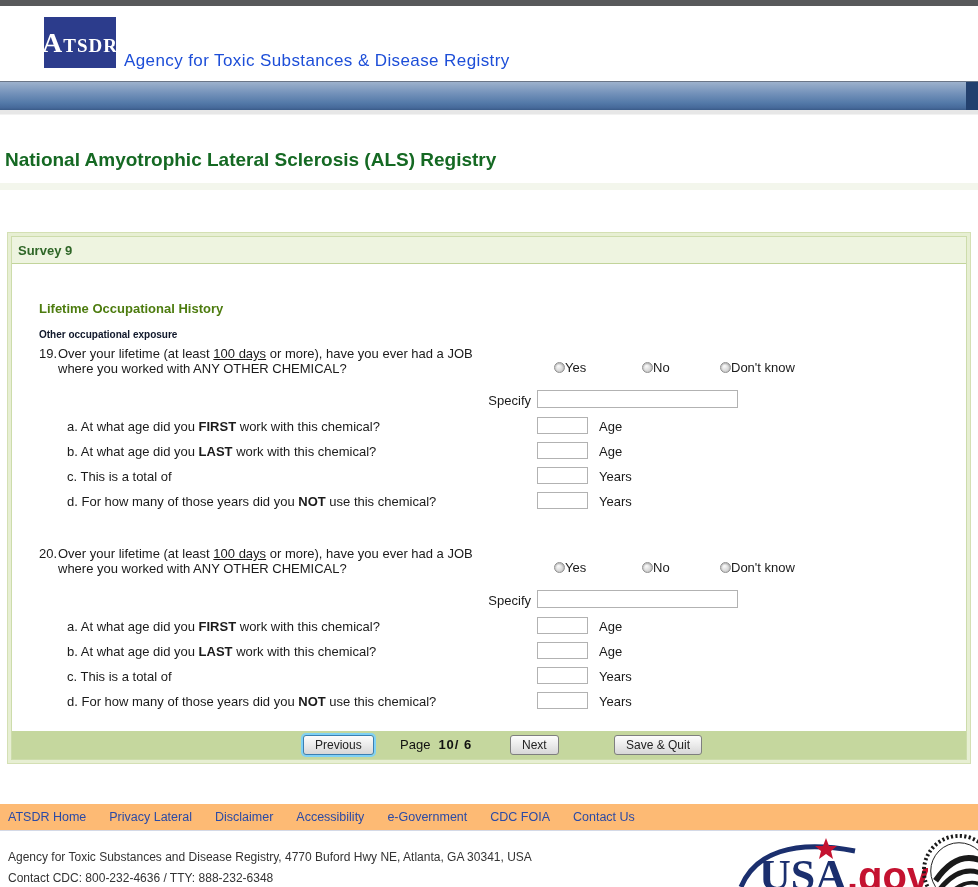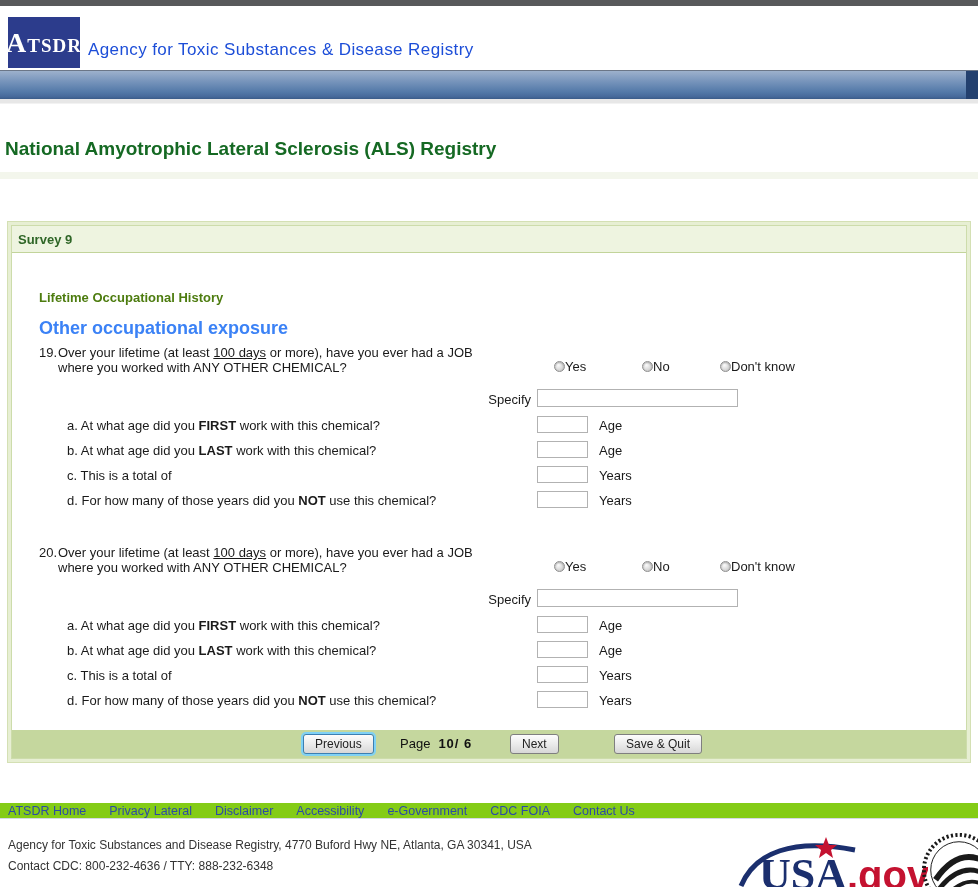--- a/index.html
+++ b/index.html
@@ -2,21 +2,21 @@
 <html><head>
 <meta charset="utf-8">
 <style>
   * { margin:0; padding:0; box-sizing:border-box; }
   html,body { background:#fff; }
   body { font-family:"Liberation Sans", sans-serif; width:978px; }
   .page { position:relative; width:978px; height:887px; overflow:hidden; background:#fff; }
 
   
   .topbar { height:6px; background:#58595b; }
-  .masthead { height:64px; background:#fff; position:relative; }
+  .masthead { height:75px; background:#fff; position:relative;margin-left:36px; }
   .atsdr-logo { position:absolute; left:8px; top:11px; width:72px; height:51px;
     background:#2c3c8c; color:#fff; display:flex; align-items:center; justify-content:center;
     font-family:"Liberation Serif", serif; cursor:pointer; }
   .atsdr-logo span { display:inline-block; font-weight:bold; font-size:19px; letter-spacing:1px; }
   .atsdr-logo span::first-letter { font-size:28px; }
   .agency-name { position:absolute; left:88px; bottom:10px; font-size:17px; color:#1d4ed8; letter-spacing:0.4px; }
   .bluebar { height:29px; position:relative;
     background:linear-gradient(#9db1cc 0%, #7492ba 40%, #5379a8 75%, #46699a 92%, #3a5b88 100%);
     border-top:1px solid #6b7687; }
   .bluebar-end { position:absolute; right:0; top:0; width:12px; height:100%; background:#23406e; }
@@ -26,21 +26,21 @@
   .page-title { margin:34px 0 0 5px; font-size:19px; font-weight:bold; color:#156923; }
   .title-band { margin-top:12px; height:7px; background:#f3f6ec; }
 
   
   .survey-outer { margin:42px 0 8px 7px; width:964px; background:#e7efd3; padding:3px; border:1px solid #d4e0b4; }
   .survey-inner { background:#fff; border:1px solid #cddcab; }
   .survey-header { height:27px; background:#eef4e0; border-bottom:1px solid #c2d49a;
     font-size:13px; font-weight:bold; color:#2f6627; padding:6px 0 0 6px; }
   .survey-content { padding:37px 0 8px 27px; }
   .sec-h { font-size:13px; font-weight:bold; color:#4d7c0f; }
-  .sub-h { font-size:18px; font-weight:bold; color:#3b82f6; margin-top:13px; }
+  .sub-h { font-size:10px; font-weight:bold; color:#0f172a; margin-top:13px; }
 
   .q-block { position:relative; margin-top:7px; font-size:13px; color:#1a1a1a; }
   .q-block.second { margin-top:32px; }
   .q-head { display:flex; margin-bottom:14px; line-height:14.5px; }
   .q-num { width:19px; flex:none; }
   .q-lines .u { text-decoration:underline; }
   .q-line2 { display:block; }
 
   .radio-group { position:absolute; top:13px; left:0; height:14px; width:100%; }
   .radio-opt { position:absolute; top:0; display:flex; align-items:center; gap:0; cursor:pointer; }
@@ -64,21 +64,21 @@
     background:linear-gradient(#fdfdfd,#e9e9e9 55%,#d7d7d7); border:1px solid #7f7f7f;
     border-radius:3px; padding:0 11px; cursor:pointer; color:#222; }
   .btn-previous { left:291px; border:1px solid #3c7fb1; box-shadow:0 0 0 2px #7fd1f5; }
   .btn-next { left:498px; }
   .btn-save { left:602px; }
   .page-ind { position:absolute; left:388px; top:6px; font-size:13px; color:#111; }
   .page-ind b { margin-left:8px; letter-spacing:1px; }
 
   
   .footer { margin-top:40px; position:relative; height:106px; }
-  .links-bar { height:16px; background:#84cc16; border-bottom:1px solid #d4d9e6;
+  .links-bar { height:27px; background:#fdba74; border-bottom:1px solid #d4d9e6;
     display:flex; align-items:center; padding-left:8px; }
   .links-bar a { font-size:12.5px; color:#2b4aa5; text-decoration:none; margin-right:23px; cursor:pointer; }
   .address-block { margin:16px 0 0 8px; font-size:12px; color:#333; line-height:21px; }
   .usagov { position:absolute; left:733px; top:33px; cursor:pointer; }
   .hhs { position:absolute; left:920px; top:28px; cursor:pointer; }
 </style>
 </head>
 <body>
 
 <div class="page">

